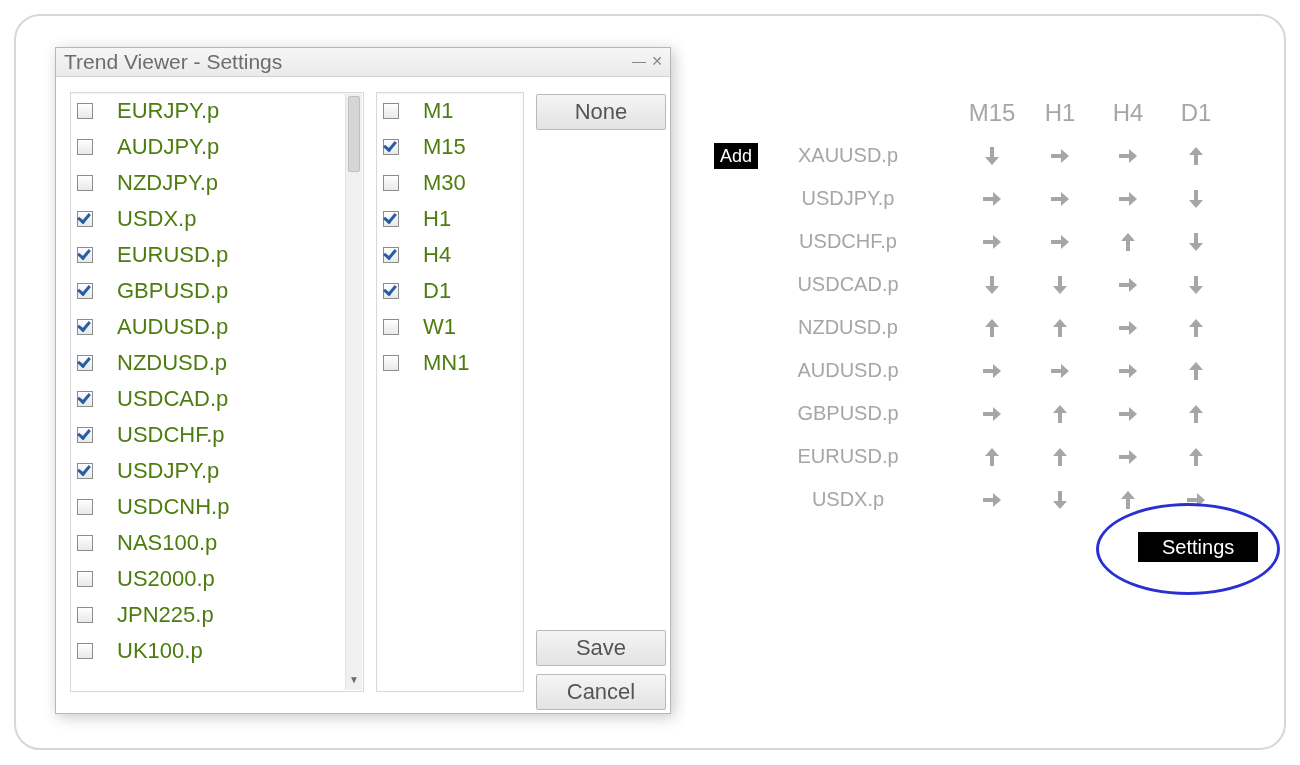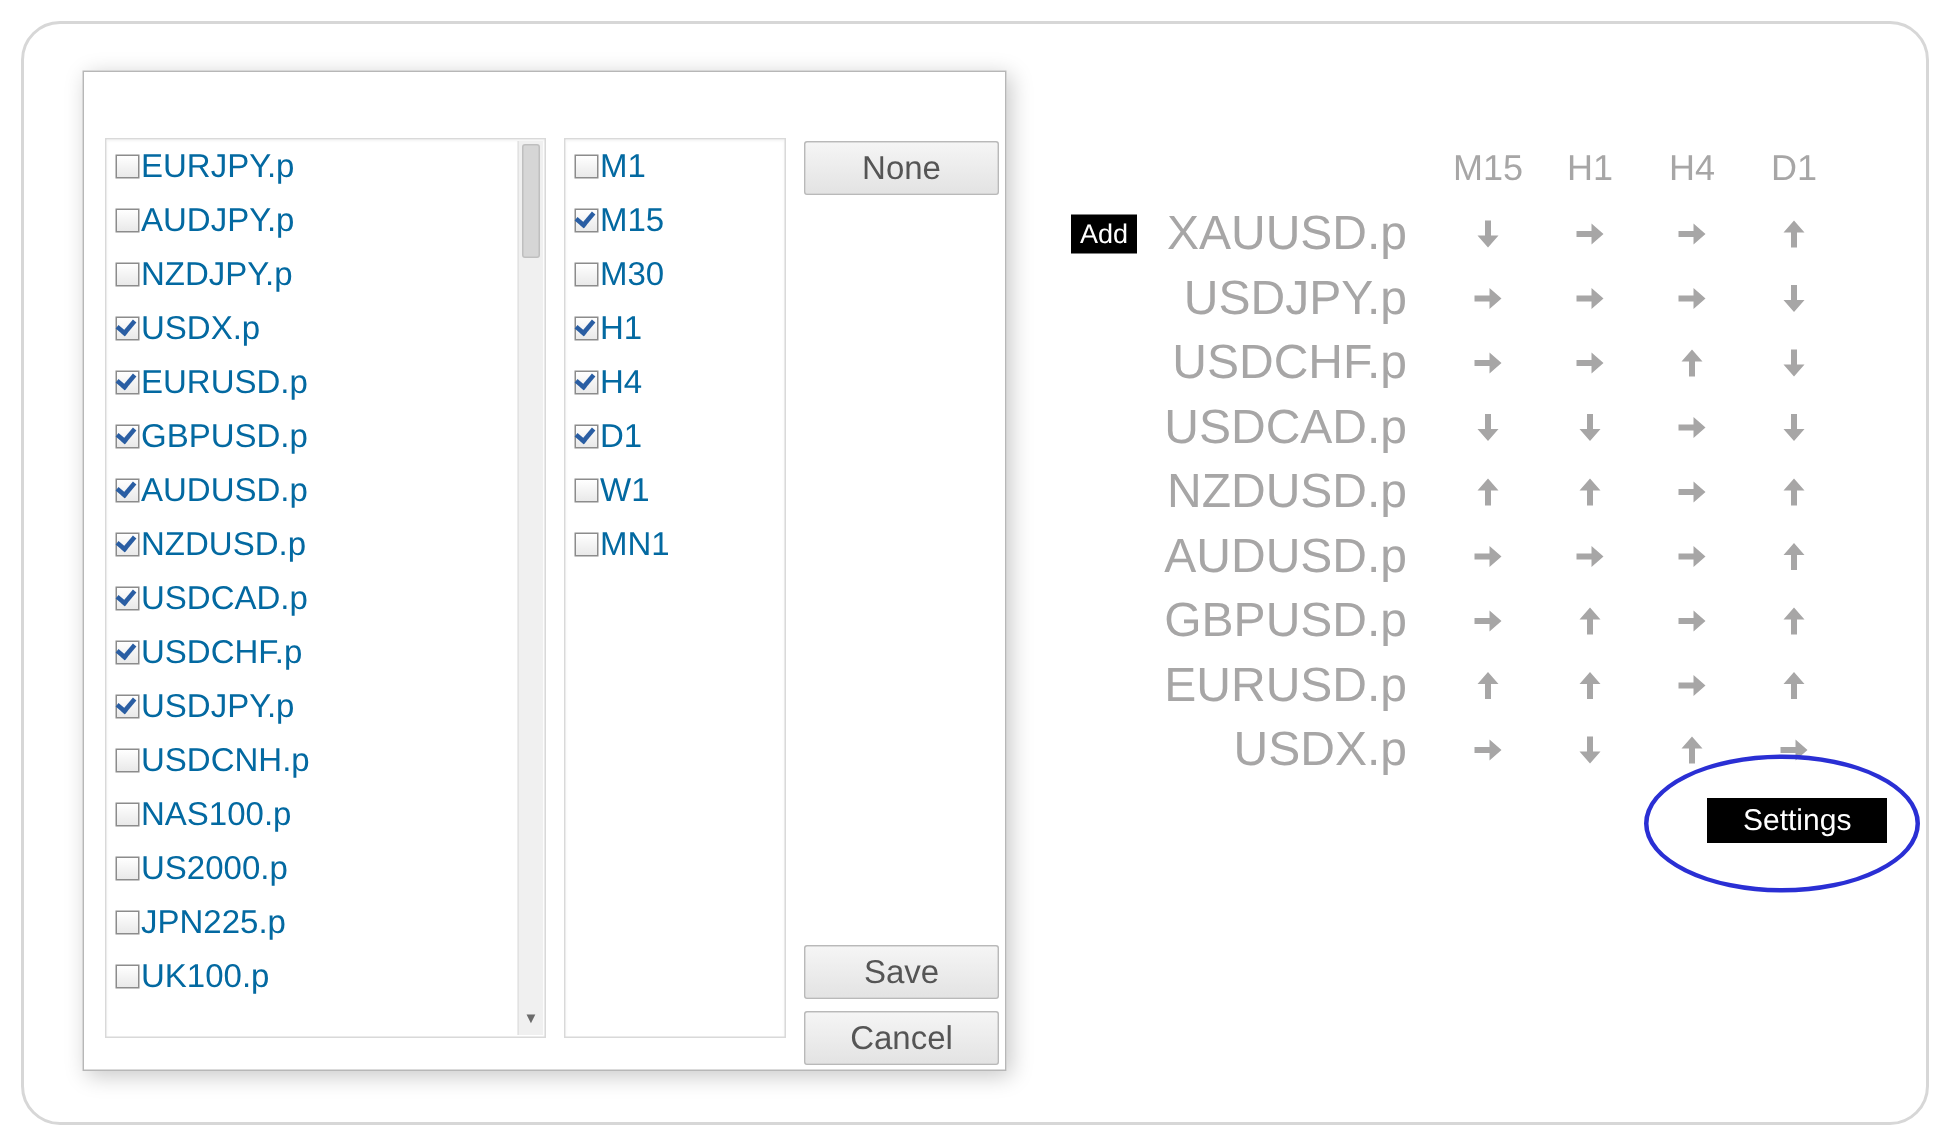--- a/index.html
+++ b/index.html
@@ -17,55 +17,60 @@
 .listbox{position:absolute;border:1px solid #d9d9d9;box-shadow:inset 0 1px 2px rgba(0,0,0,.05);background:#fff;overflow:hidden}
 #lb-symbols{left:14px;top:44px;width:292px;height:598px}
 #lb-tf{left:320px;top:44px;width:146px;height:598px}
 
 #lb-symbols .sbar{position:absolute;right:1px;top:1px;width:16px;height:596px;background:#f0f0f0;border-left:1px solid #e2e2e2}
 #lb-symbols .sbar .thumb{position:absolute;left:2px;right:2px;top:2px;height:74px;background:#d6d6d6;border:1px solid #bfbfbf;border-radius:2px}
 #lb-symbols .sbar .ar{position:absolute;left:0;right:0;height:16px;text-align:center;font-size:10px;color:#6b6b6b}
 #lb-symbols .sbar .ar.top{top:0}
 #lb-symbols .sbar .ar.bot{bottom:0}
 
-.item{display:flex;align-items:center;height:36px;padding:0 6px;gap:1px;font-size:22px;color:#0369a1;cursor:pointer;user-select:none}
+.item{display:flex;align-items:center;height:36px;padding:0 6px;gap:24px;font-size:22px;color:#4d7c0f;cursor:pointer;user-select:none}
 .cb{width:14px;height:14px;border:1px solid #8c8c8c;background:linear-gradient(#fff,#e9e9e9);position:relative;flex:0 0 auto}
 .cb.chk::after{content:"";position:absolute;left:2px;top:-1px;width:5px;height:9px;border:solid #2a5ea3;border-width:0 3px 3px 0;transform:rotate(40deg)}
 
 
 .btn{position:absolute;left:480px;width:128px;height:34px;line-height:34px;text-align:center;font-size:22px;color:#555;background:linear-gradient(#f5f5f5,#e3e3e3);border:1px solid #b9b9b9;border-radius:2px;cursor:pointer}
 #btn-none{top:46px}
 #btn-save{top:582px}
 #btn-cancel{top:626px}
 
 
 #tv{position:absolute;left:720px;top:92px;width:510px}
 #tv .hdr{display:grid;grid-template-columns:38px 200px repeat(4,68px);align-items:center;height:42px}
 #tv .hdr .col{font-size:24px;color:#a7a6a6;text-align:center}
 #tv .row{display:grid;grid-template-columns:38px 200px repeat(4,68px);align-items:center;height:43px}
-#tv .sym{font-size:32px;color:#a7a6a6;text-align:right;padding-right:20px;white-space:nowrap}
+#tv .sym{font-size:20px;color:#a7a6a6;text-align:center;padding-right:20px;white-space:nowrap}
 #tv .cell{display:flex;justify-content:center;align-items:center}
 #tv .cell svg{width:24px;height:24px}
 
 
 .chip{display:inline-block;background:#000;color:#fff;font-family:Arial,sans-serif;font-size:18px;line-height:26px;height:26px;padding:0 6px}
 #tv .chipcell{display:flex;justify-content:flex-end;align-items:flex-end}
 
 
 #set-wrap{position:absolute;left:1096px;top:503px;width:180px;height:90px}
 #set-ell{position:absolute;left:0;top:0;width:178px;height:86px;border:3px solid #2a2fd4;border-radius:50%}
 #set-chip{position:absolute;left:42px;top:29px;background:#000;color:#fff;font-family:Arial,sans-serif;font-size:20px;height:30px;line-height:30px;padding:0 24px}
 </style>
 </head>
 <body>
 
 <div id="stage">
   <div id="frame"></div>
 
   <div id="dlg">
+    <div id="dlg-title">
+      <span>Trend Viewer - Settings</span>
+      <span id="dlg-min">—</span>
+      <span id="dlg-close">✕</span>
+    </div>
 
     <div id="lb-symbols" class="listbox">
       <div id="sym-items">
           <div class="item">
             <span class="cb"></span>
             <span>EURJPY.p</span>
           </div>
           <div class="item">
             <span class="cb"></span>
             <span>AUDJPY.p</span>

